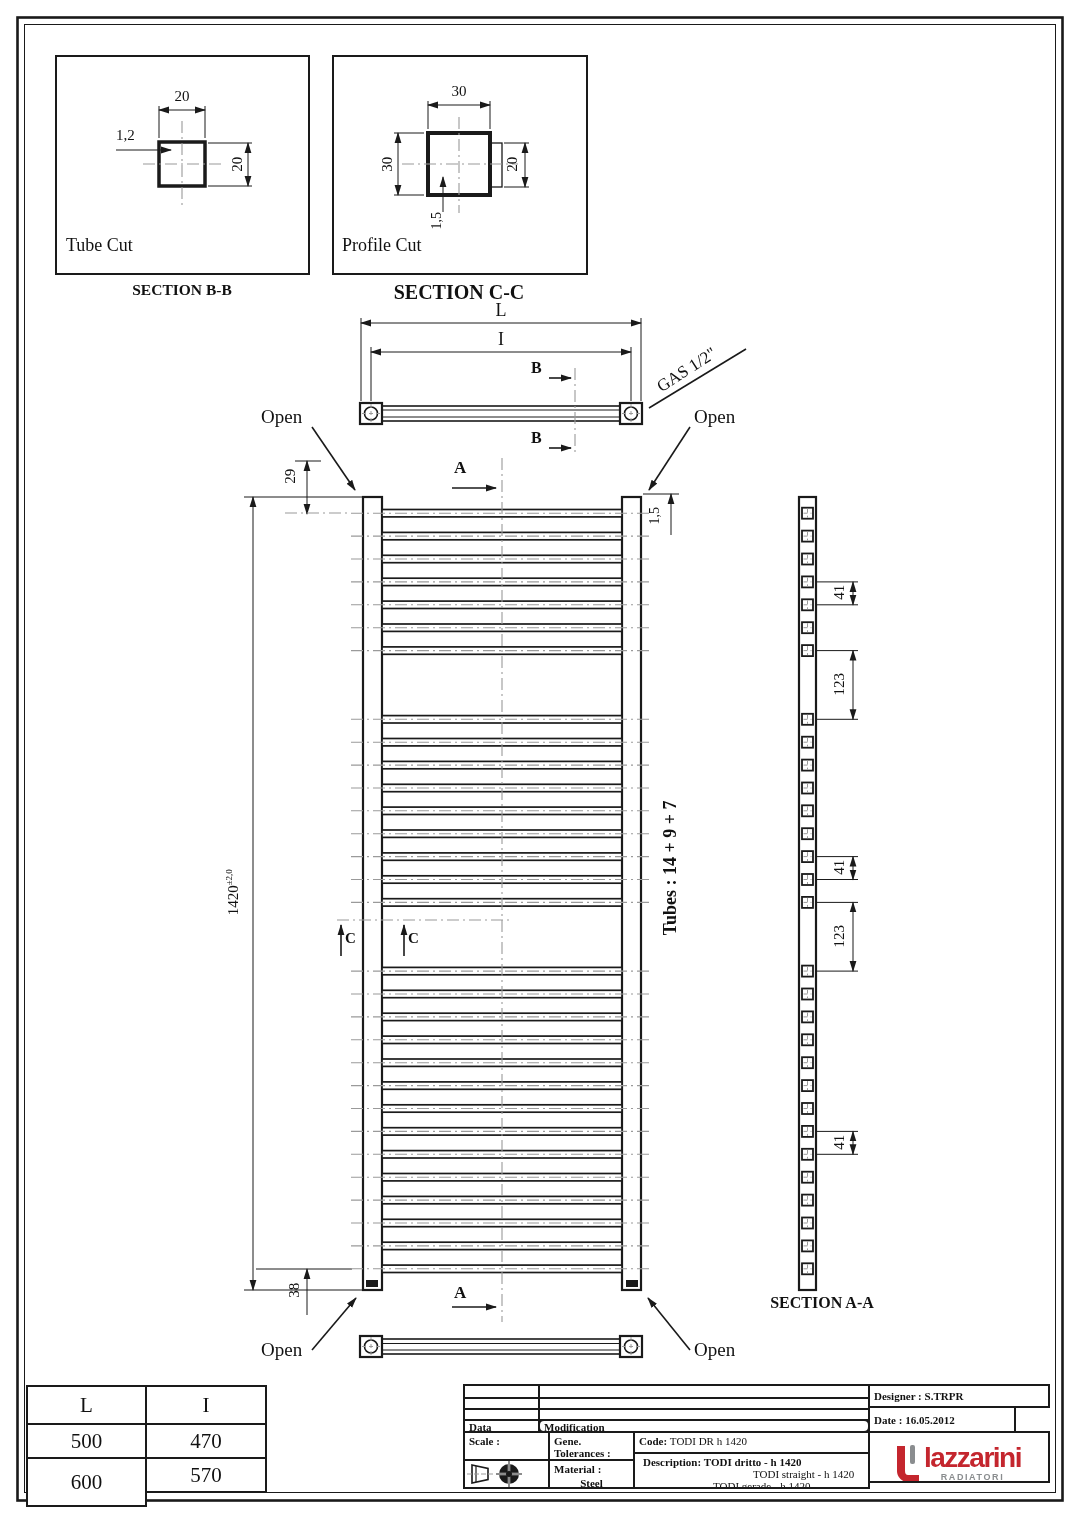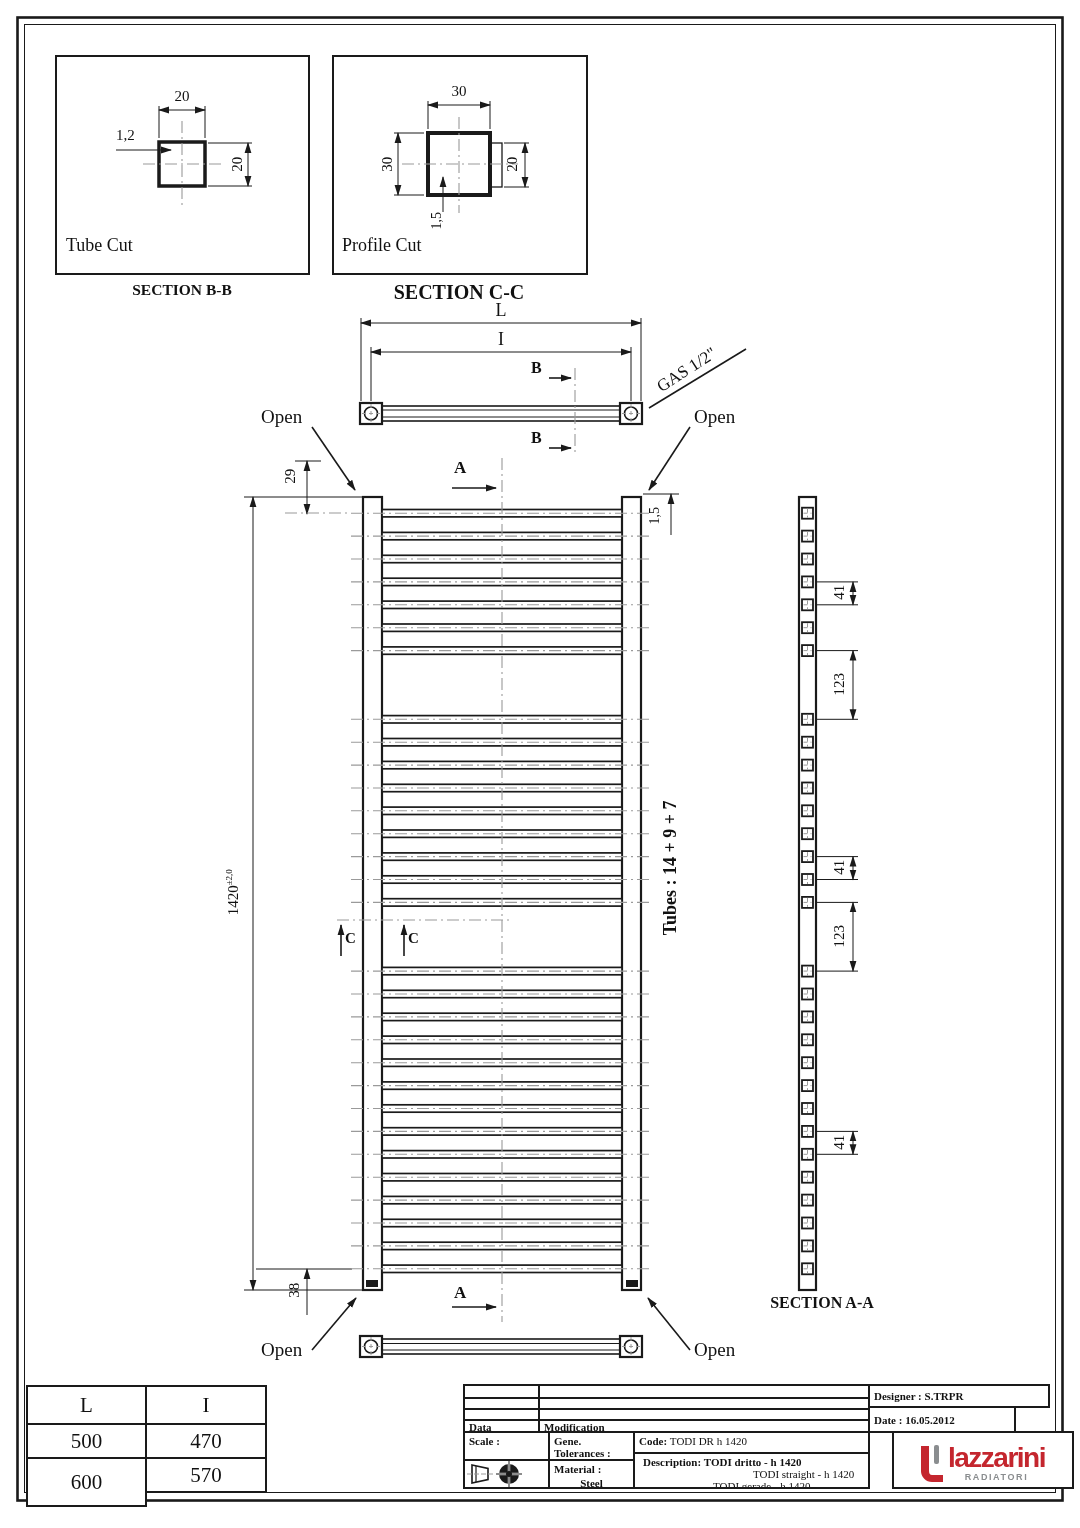--- a/index.html
+++ b/index.html
@@ -357,21 +357,21 @@
 
   <div class="cell" style="left:463px;top:1384px;width:77px;height:15px;"></div>
   <div class="cell" style="left:538px;top:1384px;width:332px;height:15px;"></div>
   <div class="cell" style="left:463px;top:1397px;width:77px;height:13px;"></div>
   <div class="cell" style="left:538px;top:1397px;width:332px;height:13px;"></div>
   <div class="cell" style="left:463px;top:1408px;width:77px;height:13px;"></div>
   <div class="cell" style="left:538px;top:1408px;width:332px;height:13px;"></div>
   <div class="cell" style="left:463px;top:1419px;width:77px;height:14px;">
       <div class="pad" style="padding:0 4px;">Data</div>
     </div>
-  <div class="cell" style="left:538px;top:1419px;width:332px;height:14px;">
+  <div class="cell" style="left:538px;top:1419px;width:332px;height:14px;border-radius:6px;">
       <div class="pad" style="padding:0 4px;">Modification</div>
     </div>
 
   <div class="cell" style="left:463px;top:1431px;width:87px;height:30px;">
       <div class="pad">Scale :</div>
     </div>
   <div class="cell" style="left:548px;top:1431px;width:87px;height:30px;">
     <div class="pad">Gene. Tolerances :</div>
 
   </div>
@@ -399,21 +399,21 @@
     <div class="pad" style="padding:2px 12px 0 8px;"><span>Description:</span>&nbsp;<span>TODI dritto - h 1420</span></div>
     <div style="font-weight:normal;padding-left:118px;">TODI straight - h 1420</div>
     <div style="font-weight:normal;padding-left:78px;">TODI gerade - h 1420</div>
   </div>
   <div class="cell" style="left:868px;top:1384px;width:182px;height:24px;display:flex;align-items:center;">
       <div class="pad">Designer : S.TRPR</div>
     </div>
   <div class="cell" style="left:868px;top:1406px;width:148px;height:27px;display:flex;align-items:center;">
       <div class="pad">Date : 16.05.2012</div>
     </div>
-  <div class="cell" style="left:892px;top:1431px;width:182px;height:58px;">
+  <div class="cell" style="left:868px;top:1431px;width:182px;height:52px;">
     <div class="logo-row">
       <div class="logo-mark">
           <div class="gray"></div>
           <div class="red"></div>
         </div>
       <div>
         <div class="logo-text">lazzarini</div>
         <div class="logo-sub">RADIATORI</div>
       </div>
     </div>

